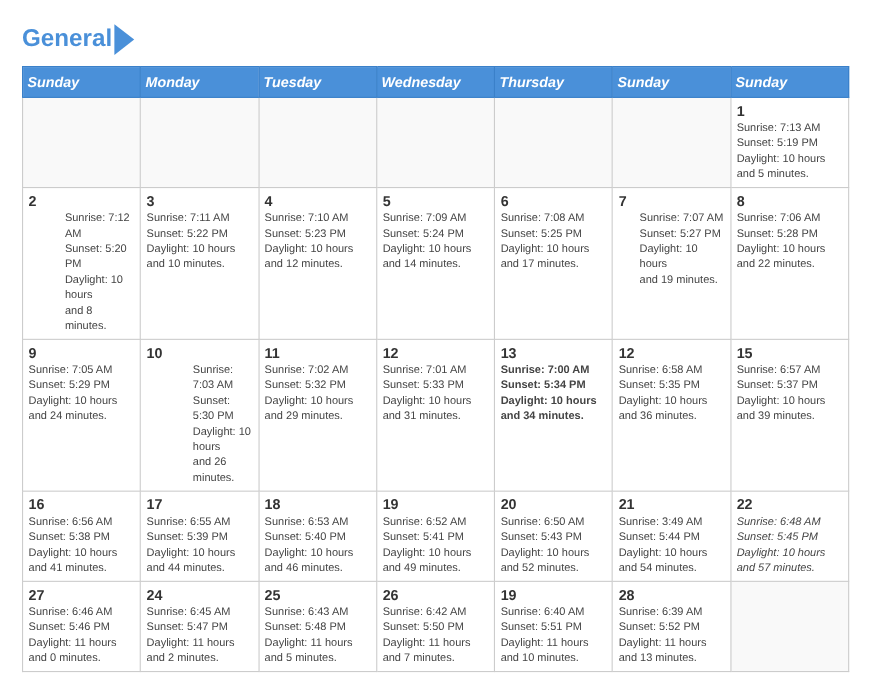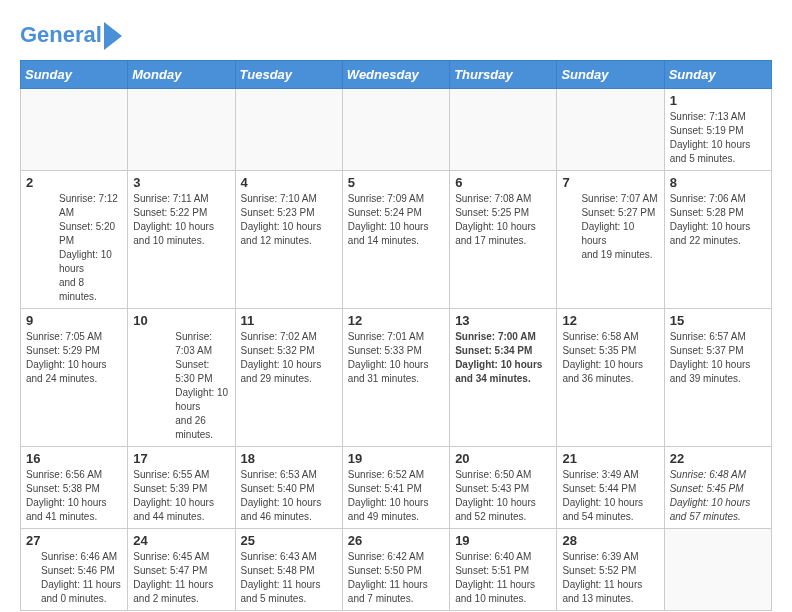--- a/index.html
+++ b/index.html
@@ -285,21 +285,21 @@
           <span class="day-number">22</span>
           <div class="day-info" style="white-space: pre-line; font-style: italic;">Sunrise: 6:48 AM
 Sunset: 5:45 PM
 Daylight: 10 hours
 and 57 minutes.</div>
         </td>
       </tr>
       <tr>
         <td>
           <span class="day-number">27</span>
-          <div class="day-info" style="white-space: pre-line; margin-left: 15px;">Sunrise: 6:46 AM
+          <div class="day-info" style="white-space: pre-line;">Sunrise: 6:46 AM
 Sunset: 5:46 PM
 Daylight: 11 hours
 and 0 minutes.</div>
         </td>
         <td>
           <span class="day-number">24</span>
           <div class="day-info" style="white-space: pre-line;">Sunrise: 6:45 AM
 Sunset: 5:47 PM
 Daylight: 11 hours
 and 2 minutes.</div>

